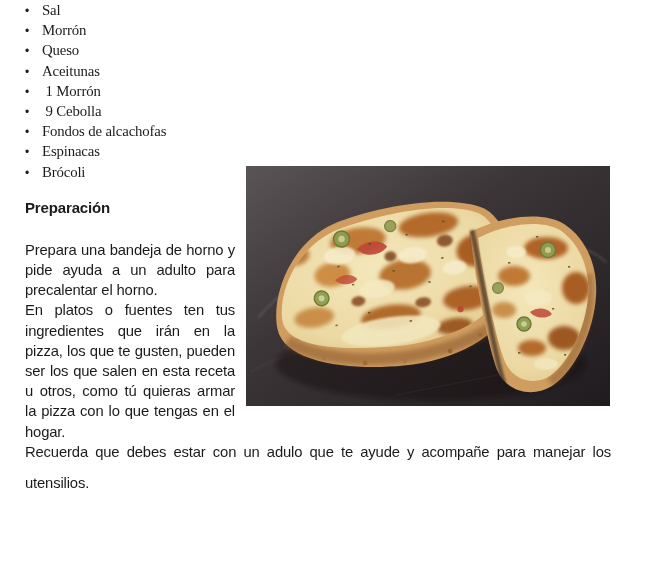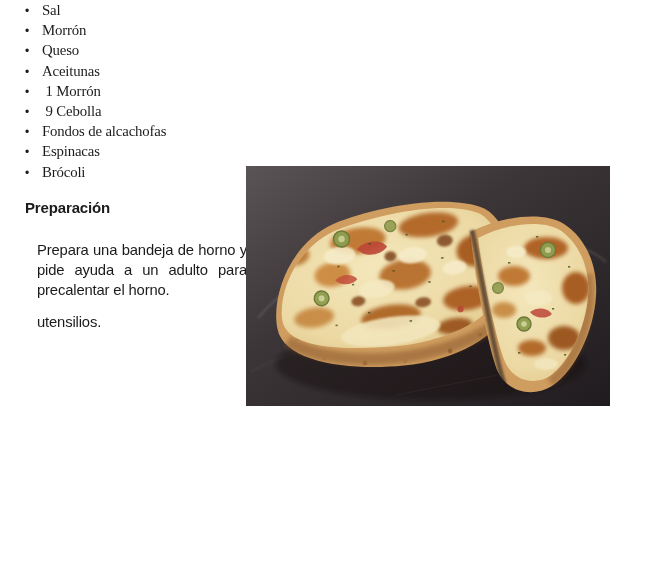--- a/index.html
+++ b/index.html
@@ -23,21 +23,21 @@
   .bullet { width: 17px; flex: 0 0 17px; font-size: 12px; }
   .ing-label { white-space: pre-wrap; font-family: Liberation Serif, serif; }
 
   
   .prep-heading {
     font-size: 15px; font-weight: bold;
     margin: 16px 0 0 0; line-height: 20px;
   }
 
   
-  p { margin: 12px; text-align: justify; }
+  p { margin: 0; text-align: justify; }
   .narrow { width: 210px; margin-top: 22px; }
   .narrow + .narrow { margin-top: 0; }
   .wide { width: 586px; }
   .stretch-line { text-align: justify; text-align-last: justify; }
   .last-line { margin-top: 11px; text-align: left; }
 
   
   .photo {
     position: absolute; left: 246px; top: 166px;
     width: 364px; height: 240px; margin: 0;
@@ -86,21 +86,23 @@
       </li>
       <li class="ing-item">
         <span class="bullet">•</span>
         <span class="ing-label">Brócoli</span>
       </li>
     </ul>
 
     <h2 class="prep-heading">Preparación</h2>
 
     <p class="narrow">Prepara una bandeja de horno y pide ayuda a un adulto para precalentar el horno.</p>
-
+    <p class="narrow">En platos o fuentes ten tus ingredientes que irán en la pizza, los que te gusten, pueden ser los que salen en esta receta u otros, como tú quieras armar la pizza con lo que tengas en el hogar.</p>
+
+    <p class="wide stretch-line">Recuerda que debes estar con un adulo que te ayude y acompañe para manejar los</p>
     <p class="wide last-line">utensilios.</p>
 
   </div>
 
   <figure class="photo">
     <svg width="364" height="240" viewBox="0 0 364 240" xmlns="http://www.w3.org/2000/svg" role="img" aria-label="Tostadas tipo pizza con queso gratinado, aceitunas y morrón sobre un plato oscuro">
       <defs>
         <linearGradient id="bg" x1="0" y1="0" x2="1" y2="1">
           <stop offset="0" stop-color="#5a5456"></stop>
           <stop offset="0.4" stop-color="#3b3538"></stop>

